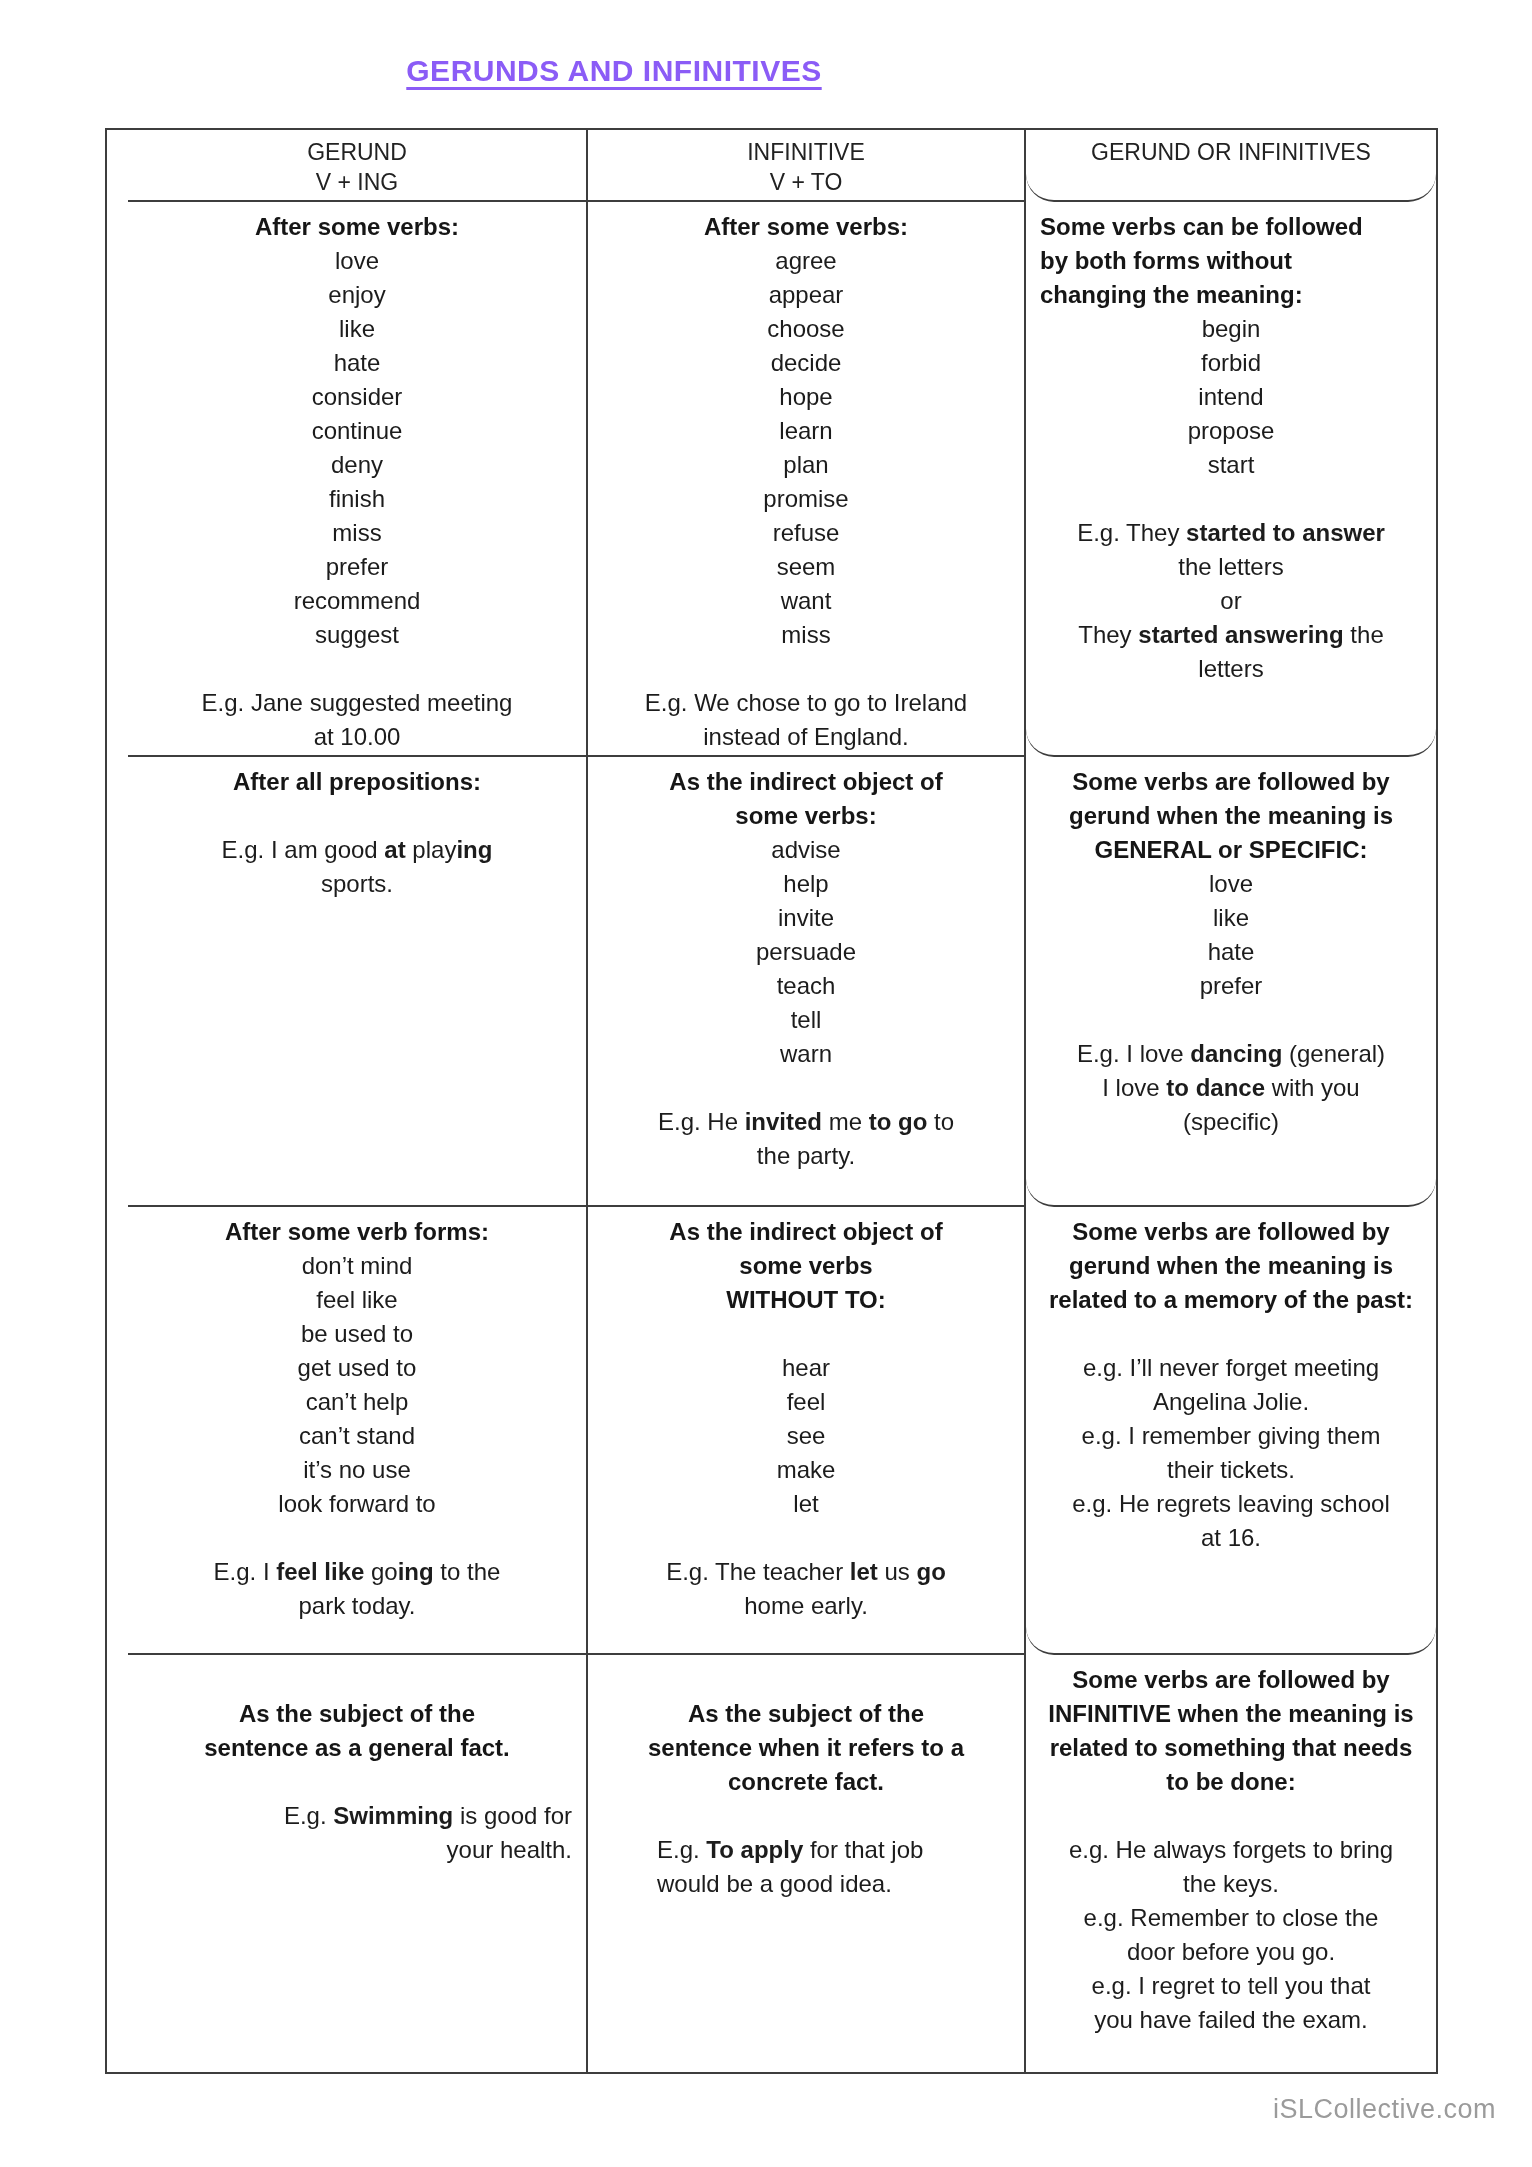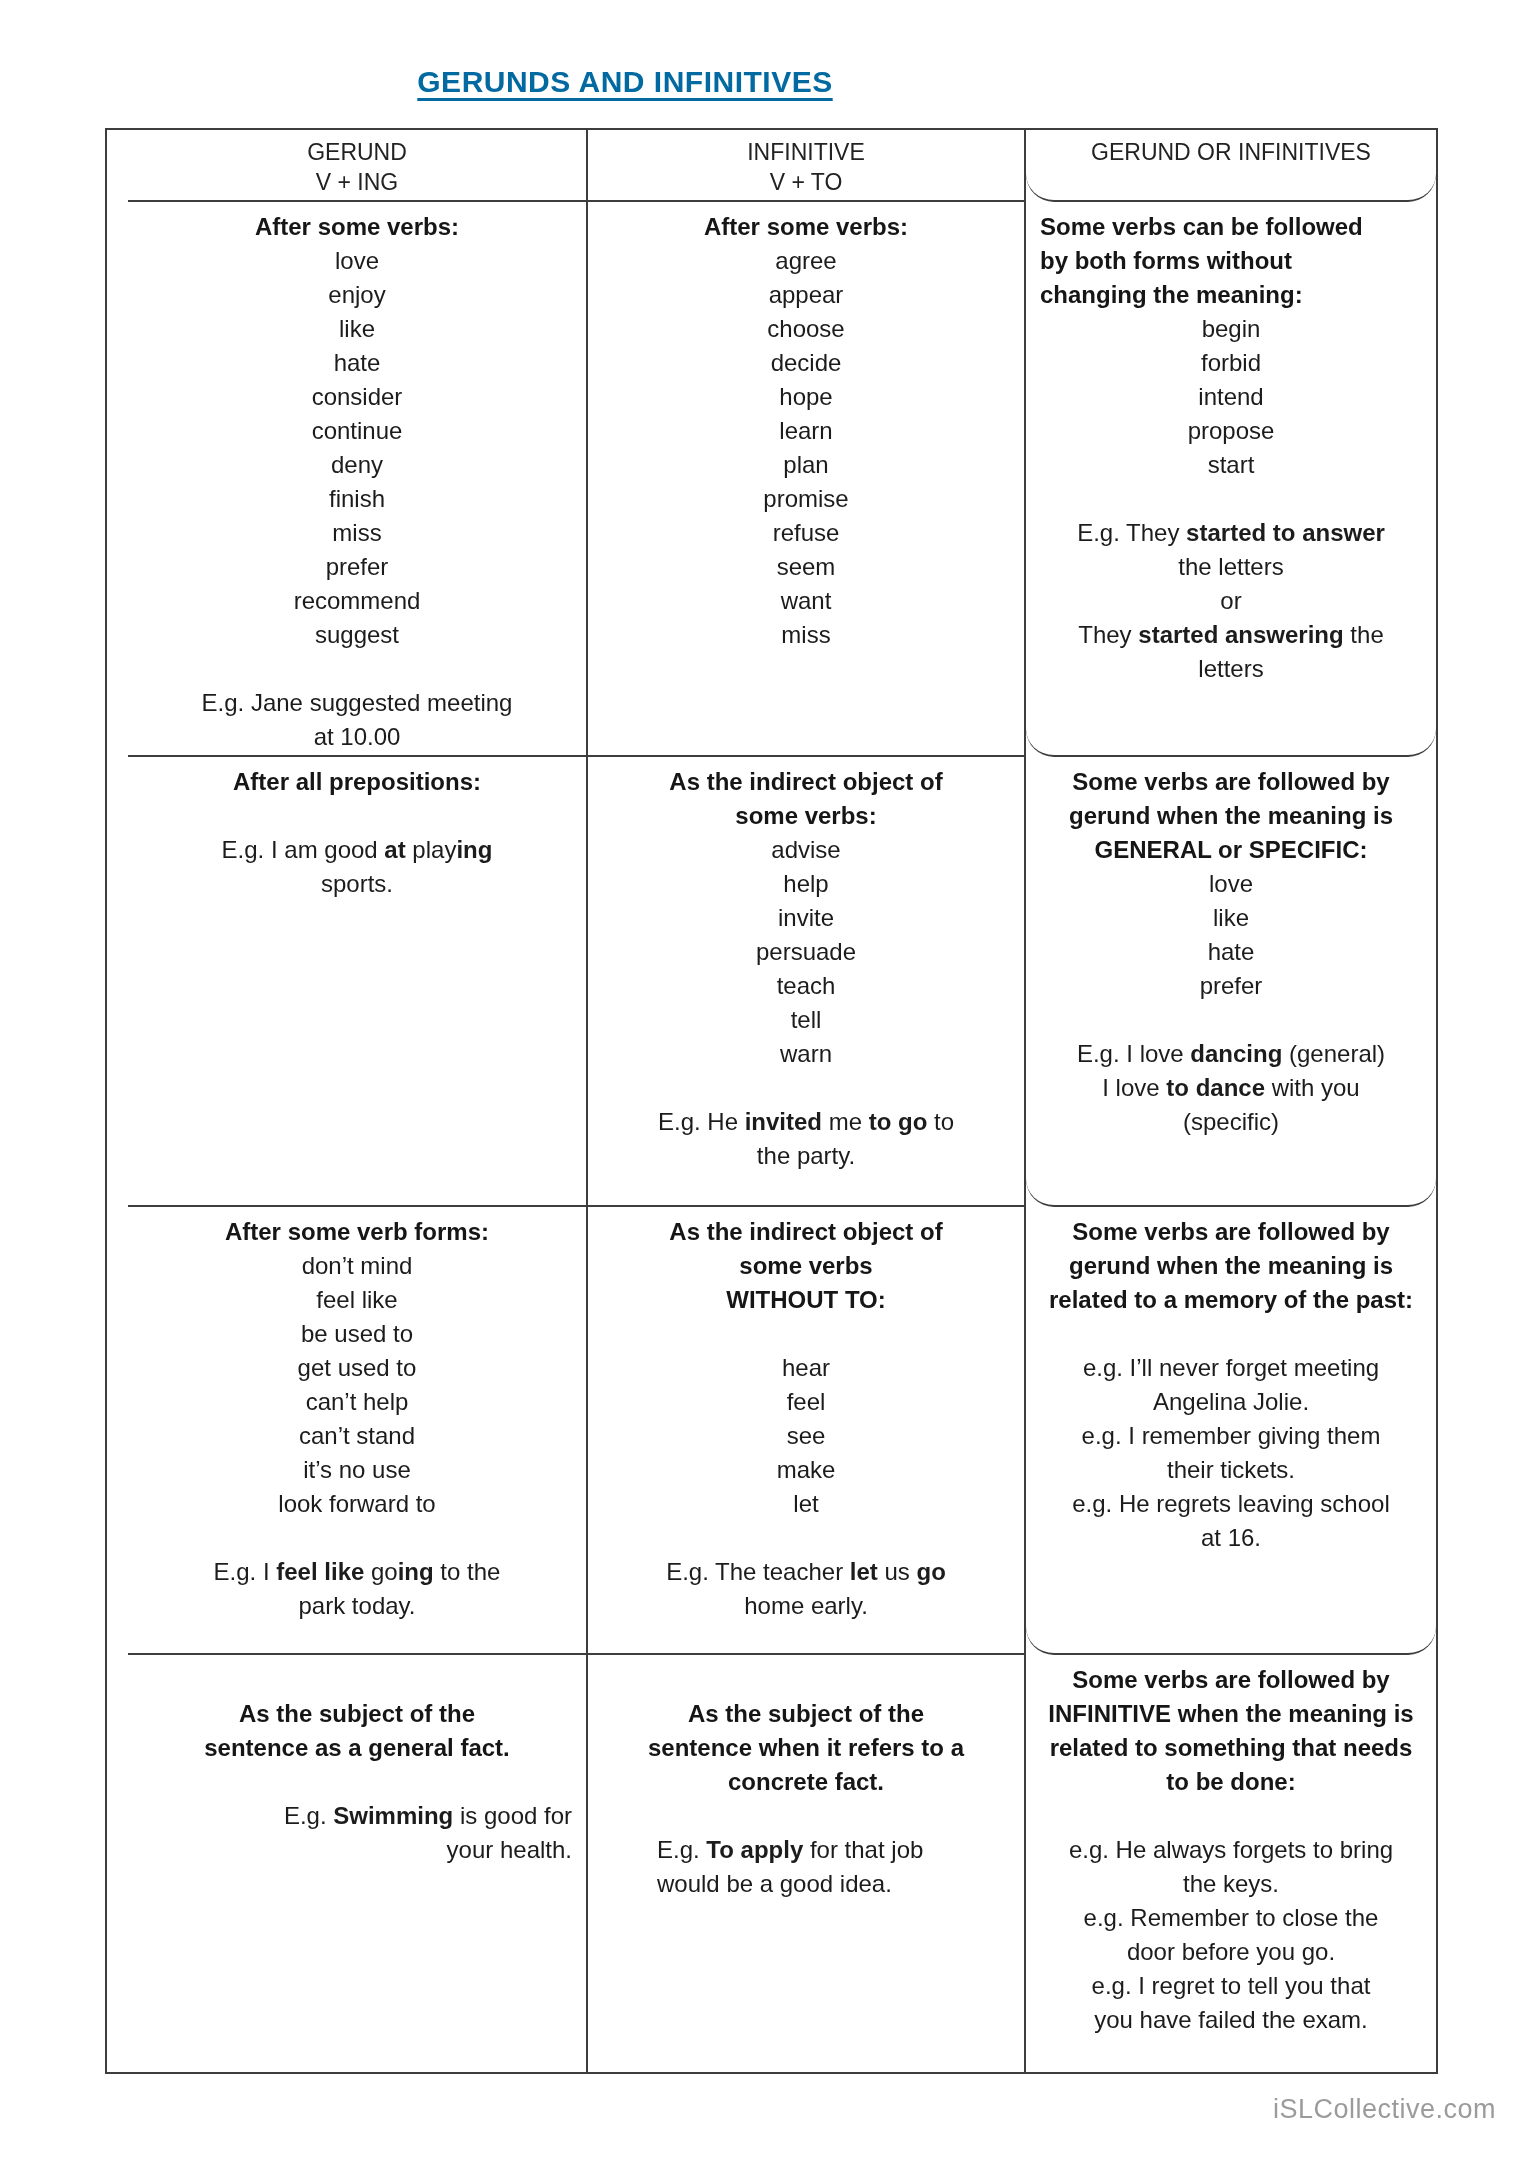--- a/index.html
+++ b/index.html
@@ -7,23 +7,23 @@
     position:relative;
     width:1532px;height:2167px;
     background:#ffffff;
     font-family:"Liberation Sans",sans-serif;
     color:#1c1c1c;
     margin:0 auto;
     overflow:hidden;
   }
   .title{
     position:absolute;top:50px;left:105px;width:1010px;
-    margin:15px;text-align:center;
+    margin:4px;text-align:center;
     font-size:30px;font-weight:bold;letter-spacing:.5px;
-    color:#0369a1;
+    color:#8b5cf6;
     text-decoration:underline;
     text-decoration-thickness:3px;
     text-underline-offset:6px;
   }
   .grid{
     position:absolute;left:105px;top:128px;
     display:grid;
     grid-template-columns:460px 438px 410px;
     grid-template-rows:72px 555px 450px 448px 417px;
     border:2px solid #3d3d3d;
@@ -110,20 +110,24 @@
           <div class="line">hope</div>
           <div class="line">learn</div>
           <div class="line">plan</div>
           <div class="line">promise</div>
           <div class="line">refuse</div>
           <div class="line">seem</div>
           <div class="line">want</div>
           <div class="line">miss</div>
         </div>
         <div class="block spacer" style="height: 34px;"></div>
+        <div class="block example">
+          <div class="line">E.g. We chose to go to Ireland</div>
+          <div class="line">instead of England.</div>
+        </div>
       </div>
     <div class="cell body">
         <div class="block heading left">
           <div class="line">Some verbs can be followed</div>
           <div class="line">by both forms without</div>
           <div class="line">changing the meaning:</div>
         </div>
         <div class="block list">
           <div class="line">begin</div>
           <div class="line">forbid</div>

